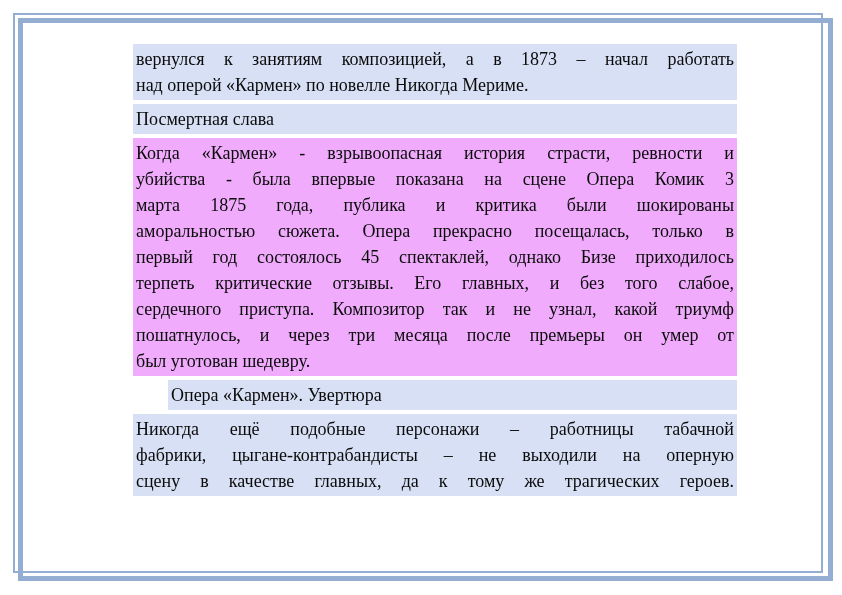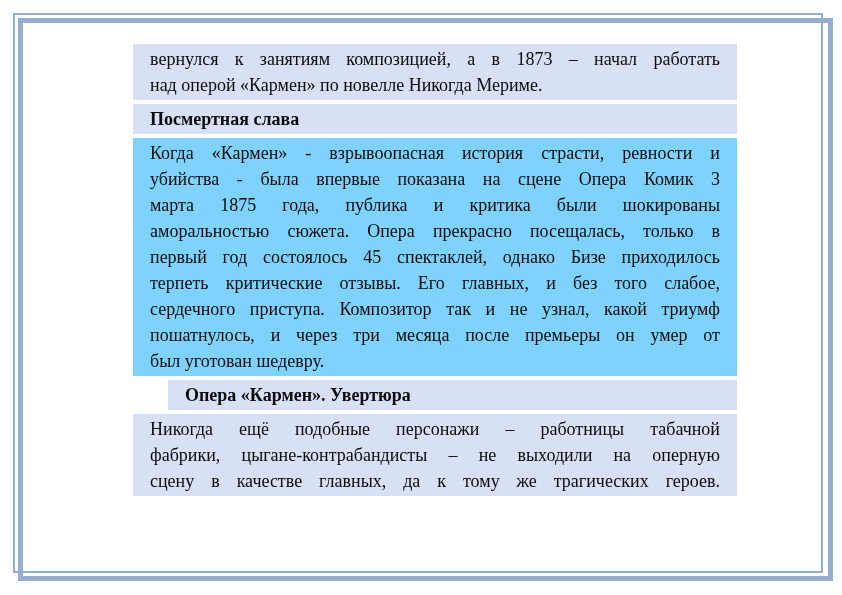--- a/index.html
+++ b/index.html
@@ -38,25 +38,25 @@
   .text-column {
     position: absolute;
     left: 133px;
     top: 44px;
     width: 604px;
     font-size: 18px;
     line-height: 26px;
   }
   .block {
     box-sizing: border-box;
-    padding: 2px 17px;
+    padding: 2px 3px;
     margin-bottom: 4px;
   }
   .heading {
-    font-weight: bold;
+    font-weight: normal;
     text-align: left;
   }
   .line {
     text-align: justify;
     text-align-last: justify;
     white-space: normal;
   }
   .line.last {
     text-align-last: left;
   }
@@ -66,21 +66,21 @@
 
 <div class="canvas" style="background: rgb(255, 255, 255); color: rgb(11, 11, 11);">
   <div class="frame-thin" style="border-color: rgb(147, 174, 210);"></div>
   <div class="frame-thick" style="border-color: rgb(147, 174, 210);"></div>
   <div class="text-column">
       <div class="block paragraph" style="background: rgb(215, 224, 244);">
         <div class="line">вернулся к занятиям композицией, а в 1873 – начал работать</div>
         <div class="line last">над оперой «Кармен» по новелле Никогда Мериме.</div>
       </div>
       <div class="block heading" style="background: rgb(215, 224, 244);">Посмертная слава</div>
-      <div class="block paragraph" style="background: #7dd3fc;">
+      <div class="block paragraph" style="background: #f0abfc;">
         <div class="line">Когда «Кармен» - взрывоопасная история страсти, ревности и</div>
         <div class="line">убийства - была впервые показана на сцене Опера Комик 3</div>
         <div class="line">марта 1875 года, публика и критика были шокированы</div>
         <div class="line">аморальностью сюжета. Опера прекрасно посещалась, только в</div>
         <div class="line">первый год состоялось 45 спектаклей, однако Бизе приходилось</div>
         <div class="line">терпеть критические отзывы. Его главных, и без того слабое,</div>
         <div class="line">сердечного приступа. Композитор так и не узнал, какой триумф</div>
         <div class="line">пошатнулось, и через три месяца после премьеры он умер от</div>
         <div class="line last">был уготован шедевру.</div>
       </div>

